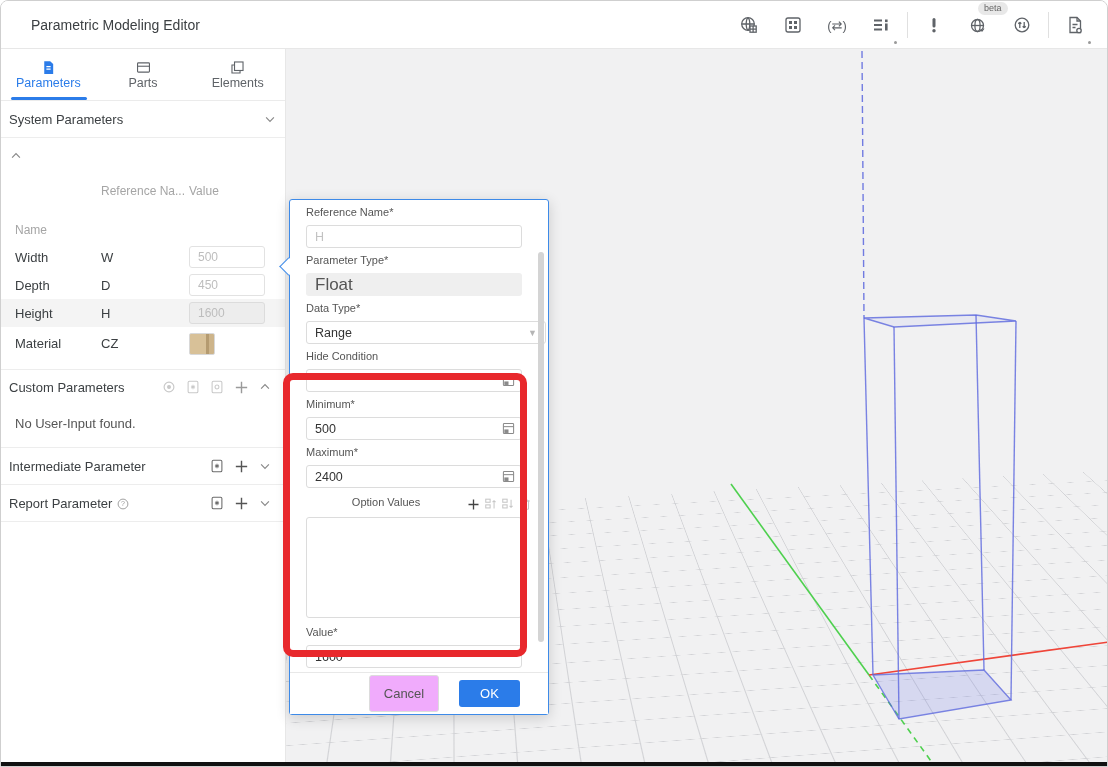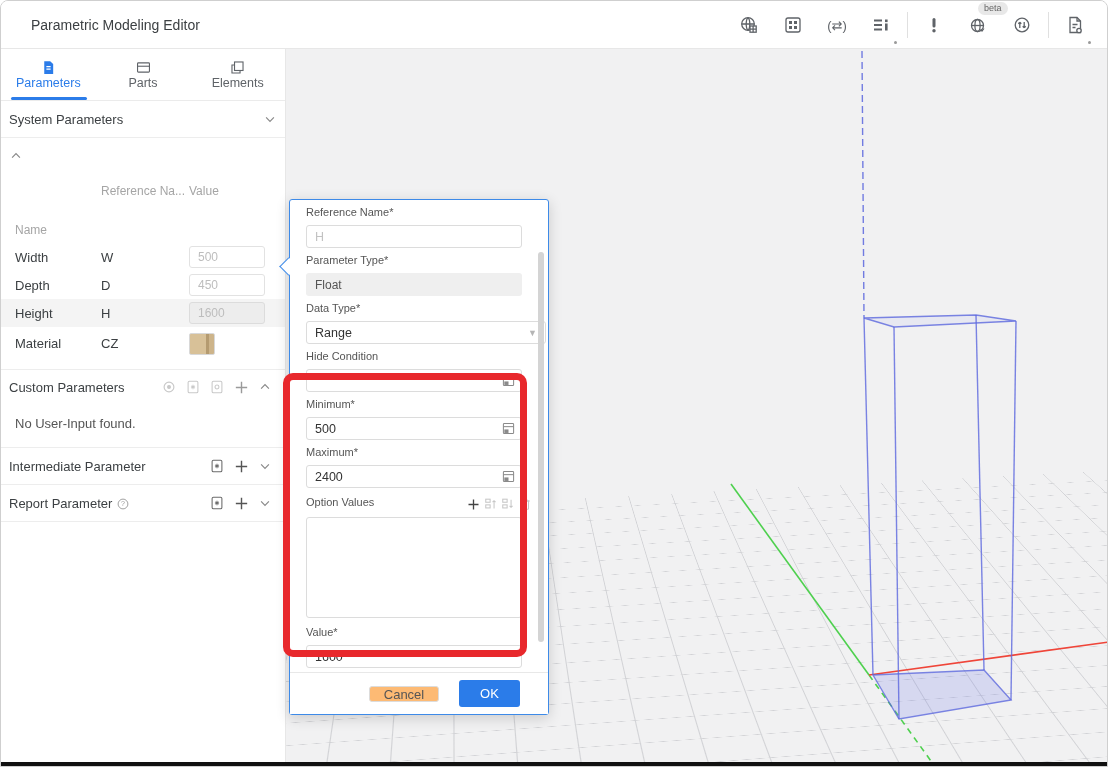--- a/index.html
+++ b/index.html
@@ -70,34 +70,34 @@
   
   .modal { position:absolute; left:288px; top:198px; width:260px; height:516px; background:#fff;
     border:1.5px solid #3d8ae8; border-radius:3px; box-shadow:0 3px 14px rgba(0,0,0,.16); z-index:30; }
   .callout { position:absolute; left:-8px; top:60px; width:13px; height:13px; background:#fff;
     border-left:1.5px solid #3d8ae8; border-bottom:1.5px solid #3d8ae8; transform:rotate(45deg); }
   .modal-content { position:absolute; top:0; left:0; right:0; bottom:42px; overflow:hidden; padding:6px 16px 0 16px; }
   .flabel { font-size:11px; color:#555; height:16px; margin-bottom:3px; }
   .finput { width:216px; height:23px; border:1px solid #dcdcdc; border-radius:3px; font-size:12.5px;
     color:#333; padding:0 8px; margin-bottom:6px; font-family:"Liberation Sans",sans-serif; background:#fff; }
   .finput.dim { color:#c2c2c2; }
-  .fstatic { width:216px; height:23px; background:#efefef; border-radius:3px; font-size:12px; color:#555;
+  .fstatic { width:216px; height:23px; background:#efefef; border-radius:3px; font-size:17px; color:#555;
     display:flex; align-items:center; padding:0 9px; margin-bottom:6px; }
   .fselect { width:240px; height:23px; border:1px solid #dcdcdc; border-radius:3px; font-size:12.5px;
     color:#333; display:flex; align-items:center; padding:0 8px; margin-bottom:6px; cursor:pointer; position:relative; }
   .fselect .caret { position:absolute; right:8px; color:#b5b5b5; font-size:9px; }
   .fwrap { position:relative; width:216px; }
   .fwrap .formula { position:absolute; right:7px; top:5px; cursor:pointer; color:#8a8a8a; }
-  .opt-head { display:flex; align-items:center; height:20px; margin-bottom:3px; }
+  .opt-head { display:flex; align-items:center; height:20px; margin-bottom:3px;text-align:center; }
   .opt-head .flabel { flex:1; margin:0; }
   .opt-ic { display:flex; align-items:center; gap:3px; }
   .opt-box { width:216px; height:101px; border:1px solid #dcdcdc; border-radius:3px; margin-bottom:8px; }
   .modal-footer { position:absolute; bottom:0; left:0; right:0; height:42px; border-top:1px solid #e8e8e8;
     display:flex; align-items:center; justify-content:flex-end; gap:20px; padding-right:28px; background:#fff; }
-  .btn-cancel { width:70px; height:16px; border:1px solid #dcdcdc; border-radius:3px; background:#fdba74;
+  .btn-cancel { width:70px; height:37px; border:1px solid #dcdcdc; border-radius:3px; background:#f0abfc;
     color:#555; font-size:13px; cursor:pointer; font-family:"Liberation Sans",sans-serif; }
   .btn-ok { width:61px; height:27px; border:none; border-radius:3px; background:#2b7ce9; color:#fff;
     font-size:13px; cursor:pointer; font-family:"Liberation Sans",sans-serif; }
   .modal-scroll { position:absolute; right:4px; top:52px; width:6px; height:390px; background:#d4d4d4;
     border-radius:3px; cursor:pointer; }
 
   
   .annotation { position:absolute; left:282px; top:372px; width:244px; height:284px;
     border:7px solid #e8282c; border-radius:10px; z-index:50; pointer-events:none; }
 

